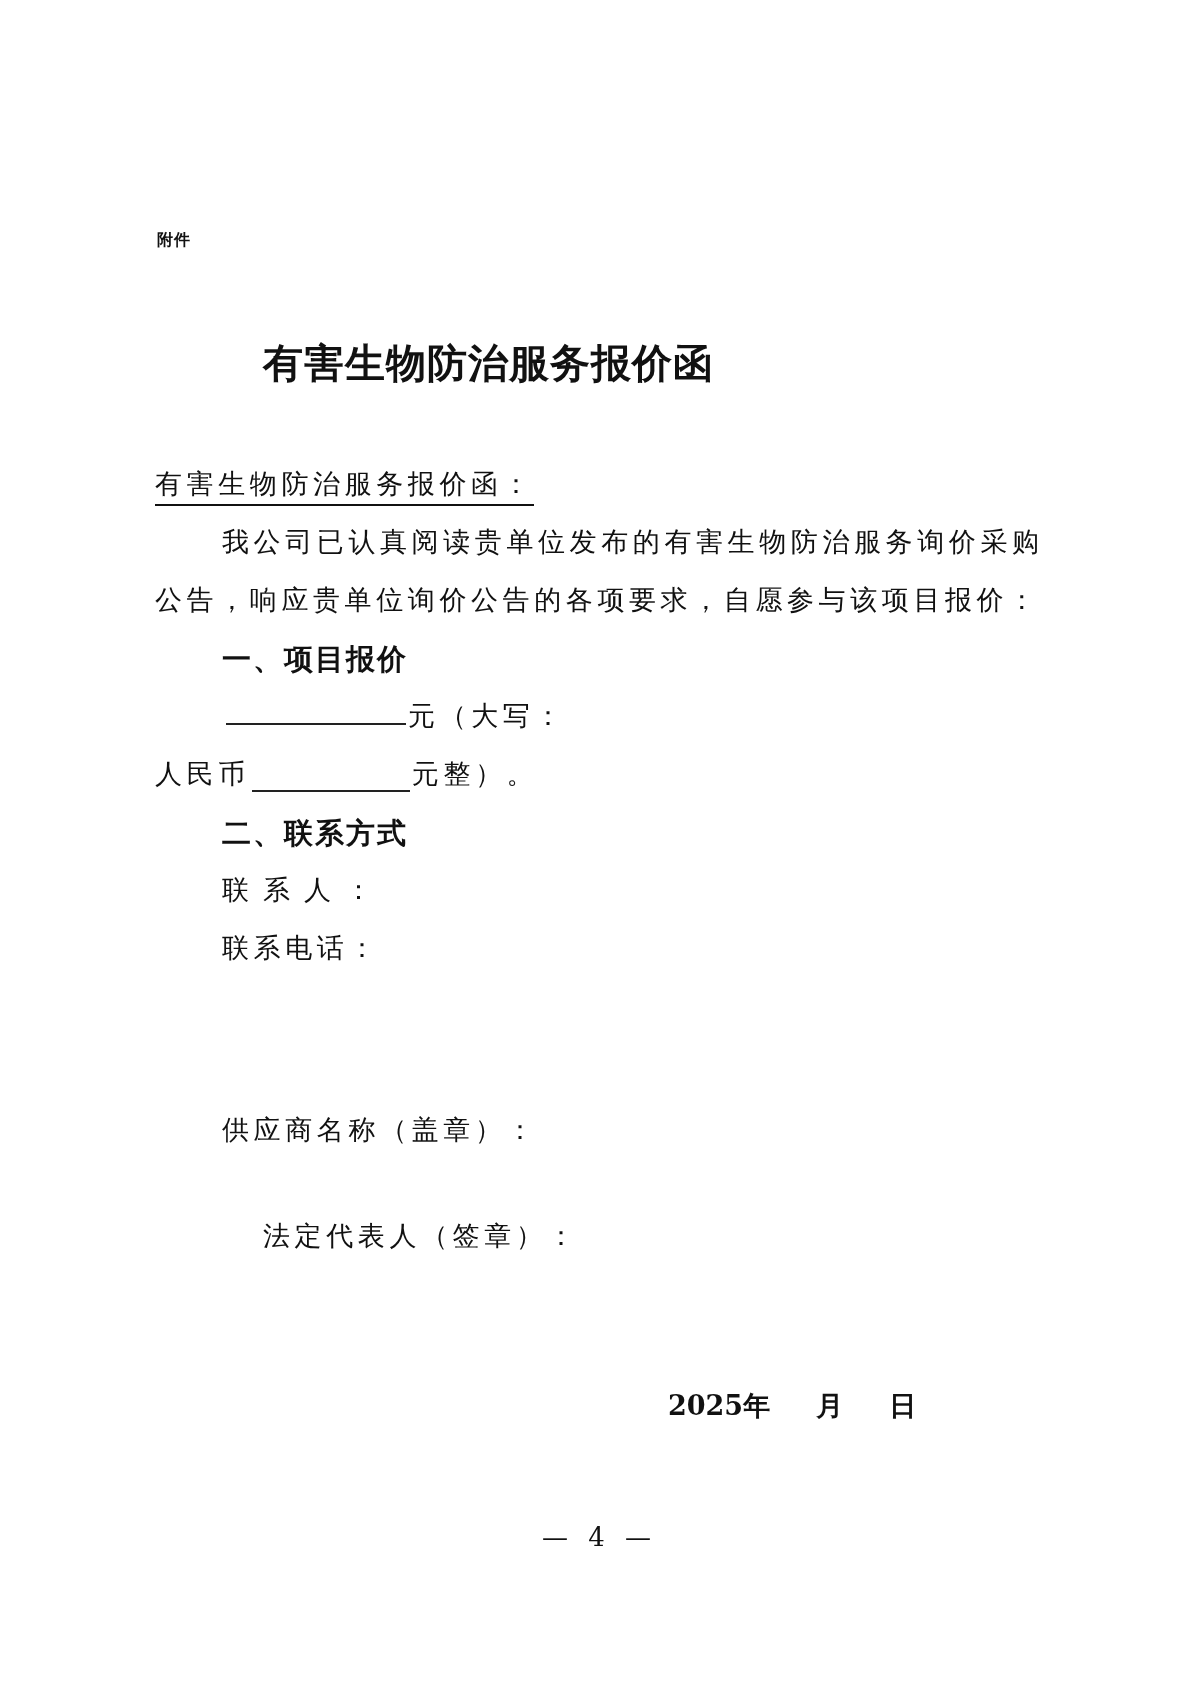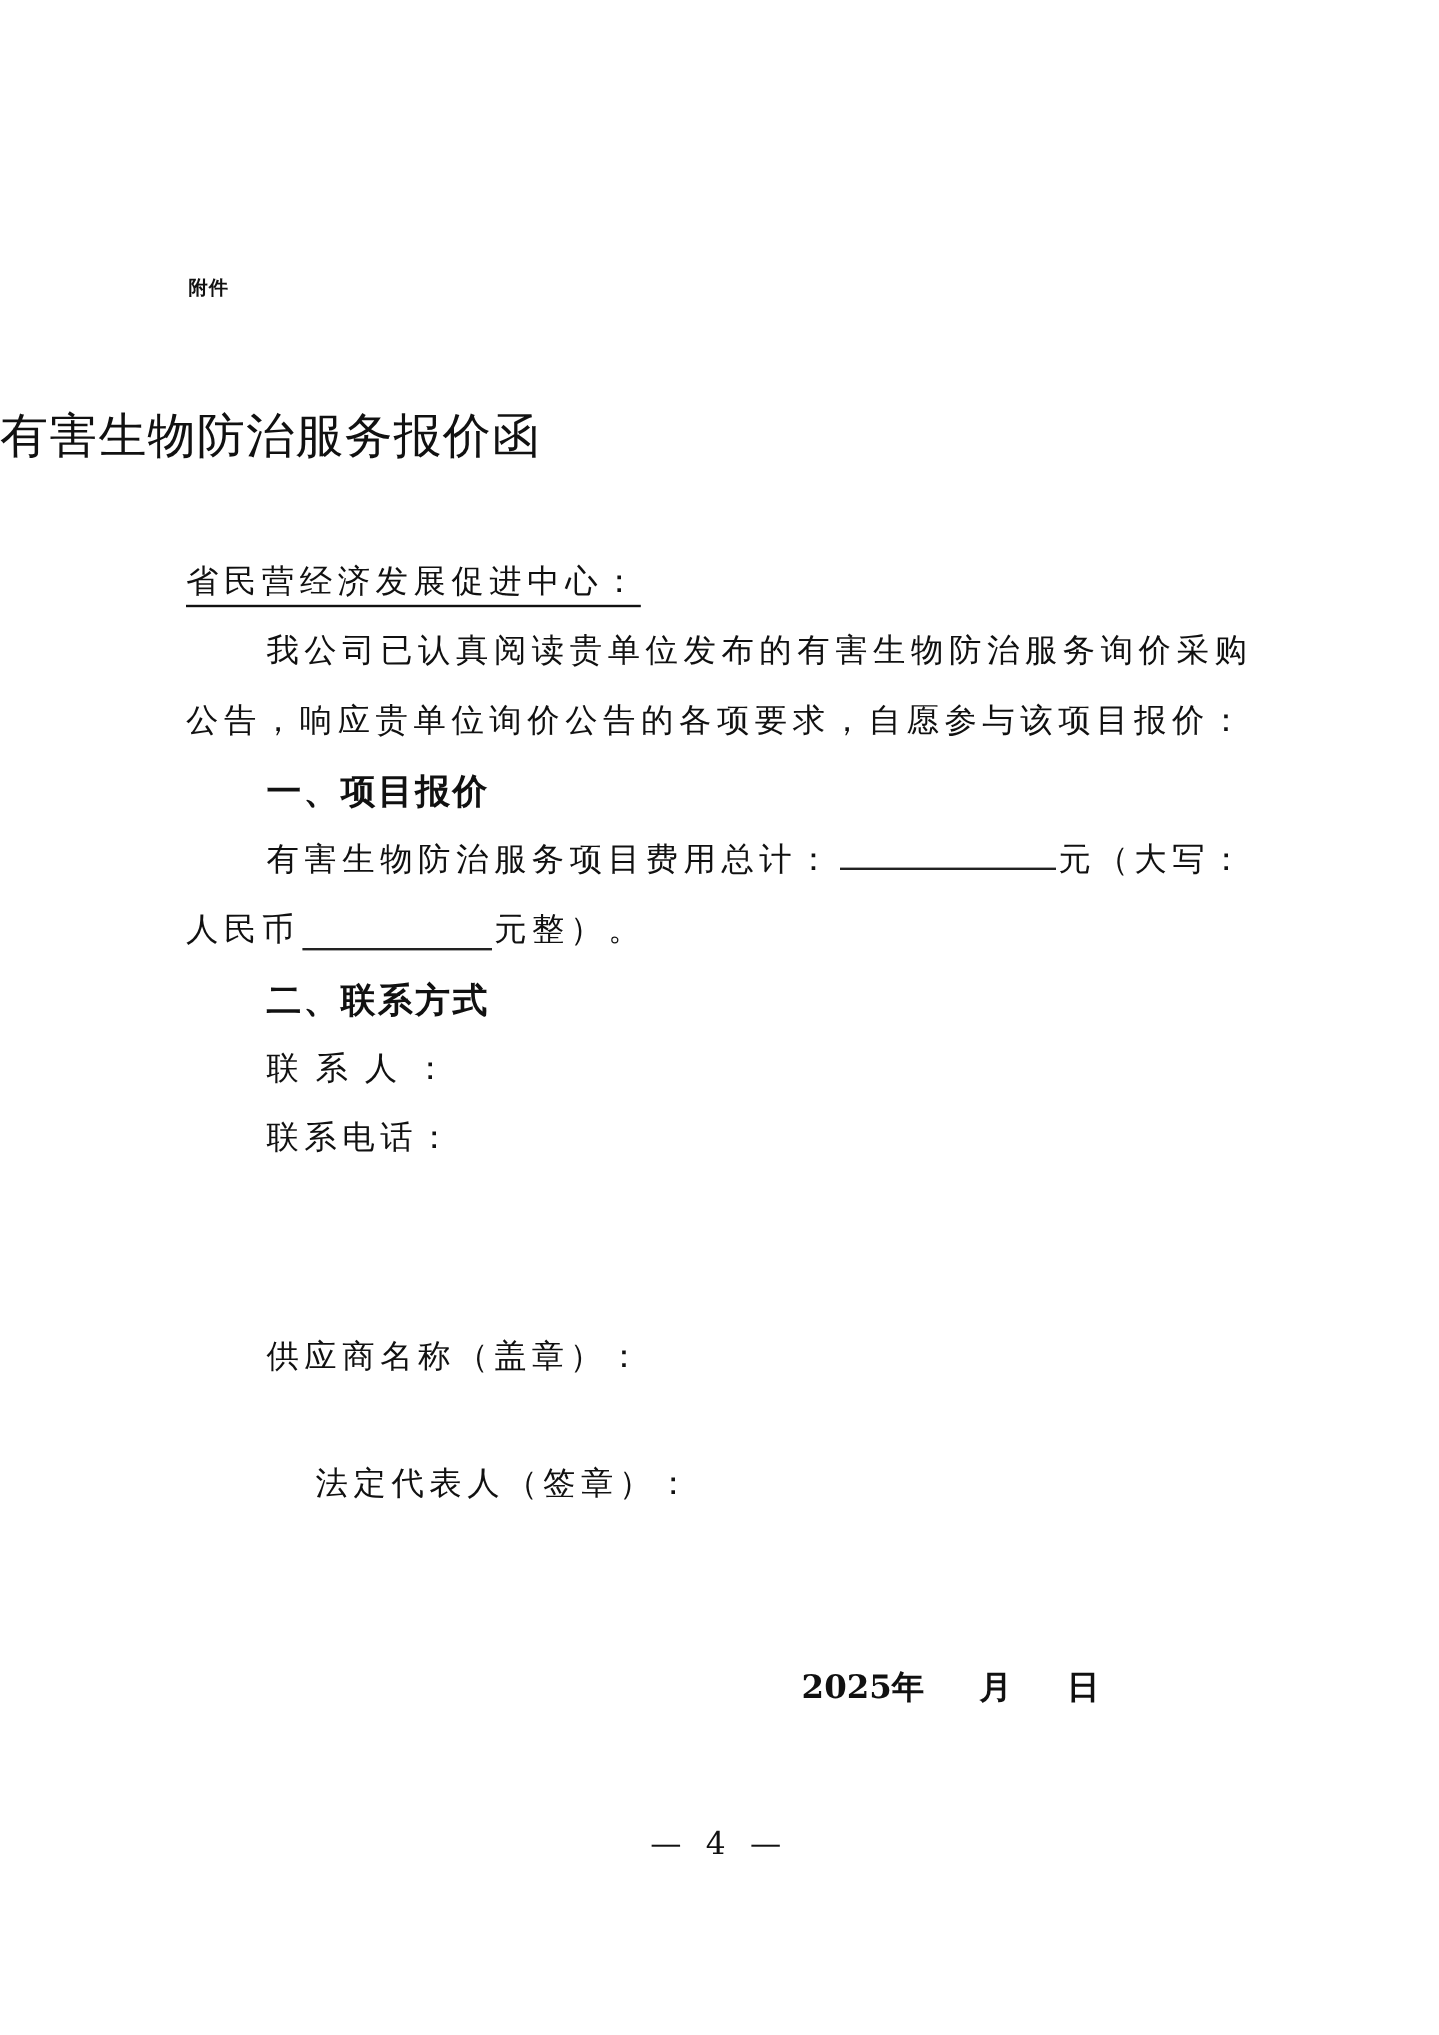--- a/index.html
+++ b/index.html
@@ -18,23 +18,23 @@
     .abs { position: absolute; white-space: nowrap; }
     .attach {
       left: 157px; top: 230px;
       font-family: Liberation Serif, serif;
       font-weight: bold;
       font-size: 16px;
       letter-spacing: 1px;
     }
     .title {
       left: 0; width: 977px; top: 336px;
-      text-align: left;
+      text-align: center;
       font-family: "DejaVu Serif", "Liberation Serif", serif;
-      font-weight: normal;
+      font-weight: bold;
       font-size: 40px;
       letter-spacing: 1px;
     }
     .body-text {
       font-family: "DejaVu Sans", "Liberation Sans", sans-serif;
       font-size: 27px;
       letter-spacing: 4.6px;
       font-weight: 300;
     }
     .addressee {
@@ -86,29 +86,28 @@
   </style>
 </head>
 <body>
 
 <div>
 
   <div class="abs attach">附件</div>
 
   <div class="abs title">有害生物防治服务报价函</div>
 
-  <div class="abs body-text addressee">省民营经济发展促进中心：</div>
+  <div class="abs body-text addressee">有害生物防治服务报价函：</div>
 
   <div class="abs body-text para1">我公司已认真阅读贵单位发布的有害生物防治服务询价采购</div>
   <div class="abs body-text para2">公告，响应贵单位询价公告的各项要求，自愿参与该项目报价：</div>
 
   <div class="abs heading h1">一、项目报价</div>
 
   <div class="abs body-text fee-line">
-    <span>有害生物防治服务项目费用总计：</span>
     <span class="blank blank-total"></span>
     <span>元（大写：</span>
   </div>
 
   <div class="abs body-text rmb-line">
     <span>人民币</span>
     <span class="blank blank-rmb"></span>
     <span>元整）。</span>
   </div>
 

